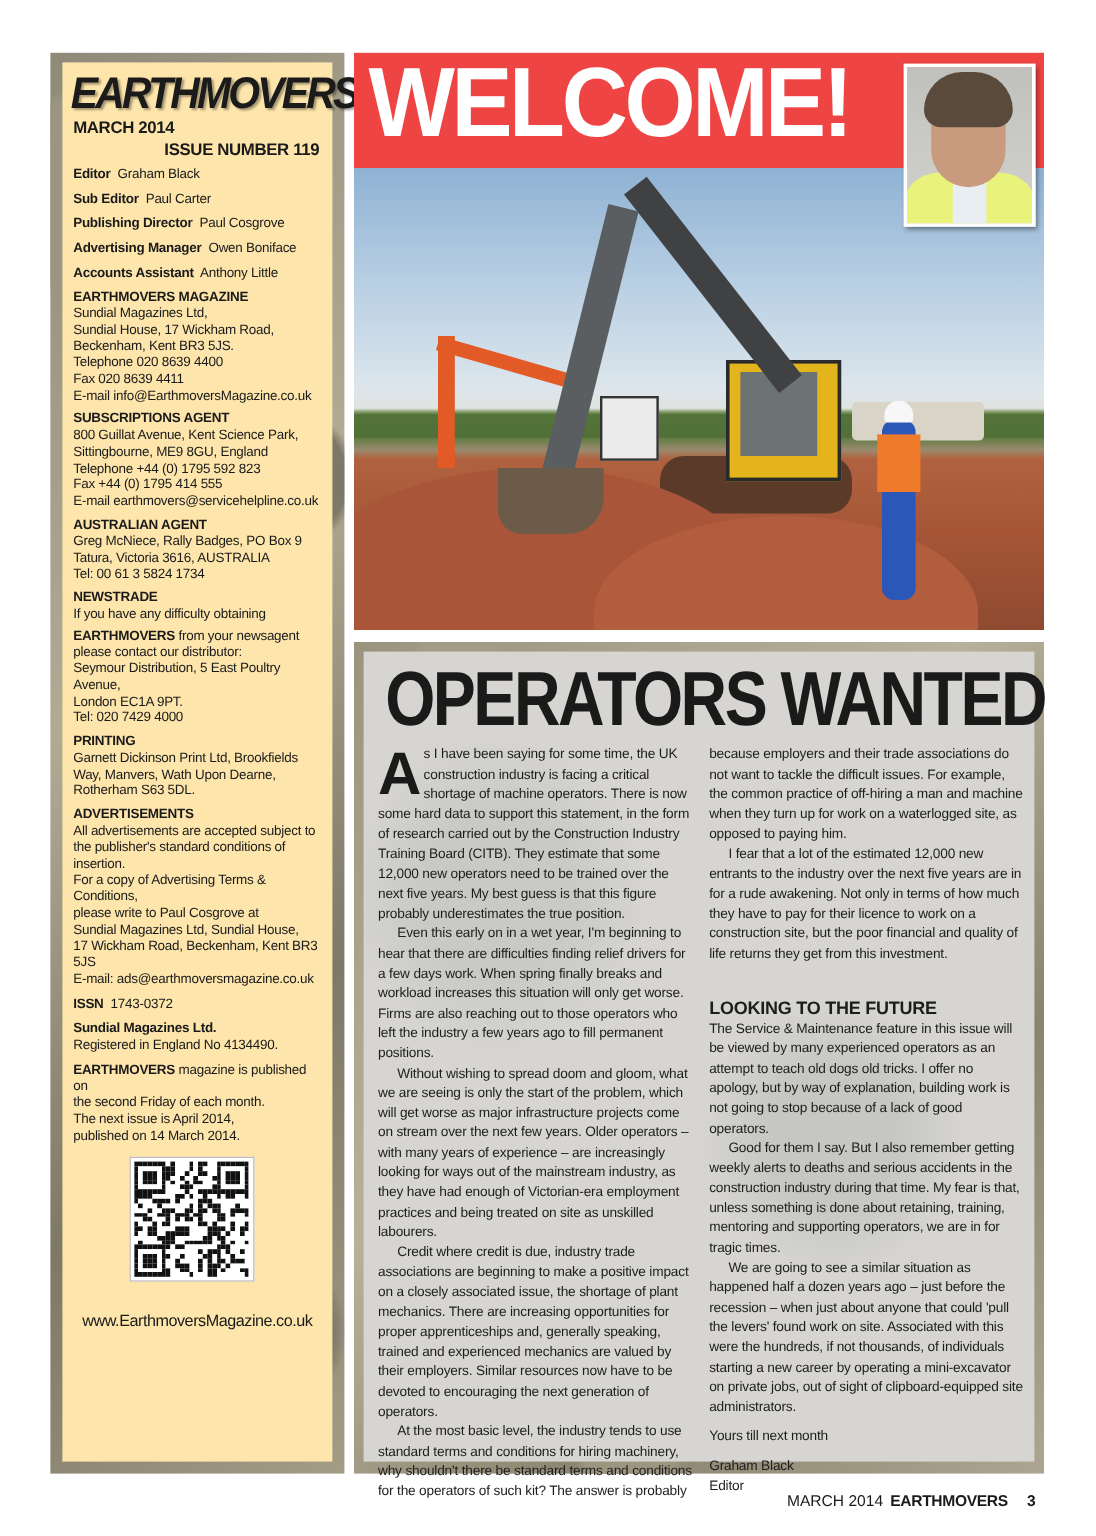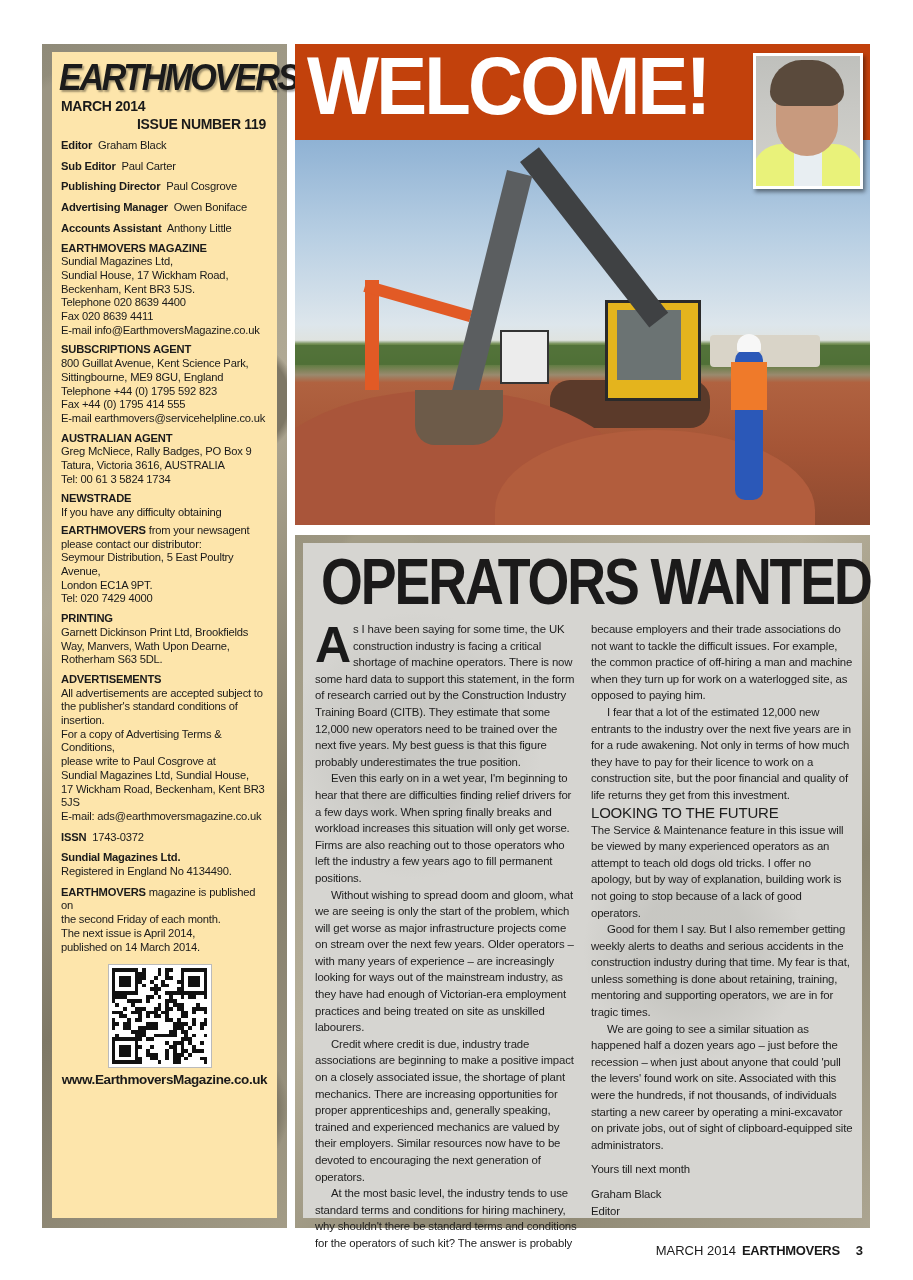--- a/index.html
+++ b/index.html
@@ -29,26 +29,26 @@
   }
   .issue-date { font-weight:bold; font-size:14px; margin-top:0px; line-height:16px; letter-spacing:-0.3px; }
   .issue-num { font-weight:bold; font-size:14px; text-align:right; margin-top:2px; line-height:16px; letter-spacing:-0.3px; padding-right:2px; }
   .sb { font-size:11.2px; line-height:13.7px; letter-spacing:-0.2px; }
   .sb .row { margin-top:7px; }
   .sb b { font-weight:bold; }
   .sb .blk { margin-top:6px; }
   .qr-wrap { margin:10px auto 0 auto; width:96px; height:96px; background:#fff; border:1px solid #bbb; padding:3px; box-sizing:content-box; position:relative; left:-5px; }
   .qr { width:96px; height:96px; display:grid; grid-template-columns:repeat(25,1fr); grid-template-rows:repeat(25,1fr); }
   .qr span { display:block; }
-  .site-url { font-weight:bold; font-size:13.5px; text-align:center; margin-top:4px; letter-spacing:-0.4px; }
+  .site-url { font-weight:normal; font-size:13.5px; text-align:center; margin-top:25px; letter-spacing:-0.4px; }
 
   
   .welcome-bar {
     position:absolute; left:295px; top:44px; width:575px; height:102px;
-    background:#c2410c;
+    background:#ef4444;
   }
   .welcome-title {
     position:absolute; left:12px; top:-4px; color:#fff; font-weight:bold;
     font-size:82px; line-height:92px; letter-spacing:-3px;
     transform:scaleX(0.93); transform-origin:left center; font-family:"Liberation Sans", sans-serif;
   }
   .editor-photo {
     position:absolute; left:753px; top:53px; width:104px; height:130px;
     border:3px solid #fff; box-shadow:2px 3px 4px rgba(0,0,0,0.45);
     background:linear-gradient(180deg,#bfc0bc 0%, #c8c8c4 40%, #d3d2cc 100%);
@@ -102,21 +102,21 @@
     letter-spacing:-2.5px; color:#1b1a1a; transform:scaleX(0.84); transform-origin:left center; white-space:nowrap;
   }
   .col { position:absolute; top:78px; font-size:11.4px; line-height:16.6px; color:#1d1d1d; letter-spacing:-0.15px; }
   .col-left { left:12px; width:264px; }
   .col-right { left:288px; width:262px; }
   .col p { margin:0; text-indent:16px; }
   .col p.first { text-indent:0; }
   .drop {
     float:left; font-size:50px; line-height:44px; font-weight:bold; margin:2px 2px 0 0; color:#1a1a1a;
   }
-  .subhead { font-weight:normal; font-size:15px; margin-top:0; line-height:18px; letter-spacing:-0.2px; }
+  .subhead { font-weight:bold; font-size:15px; margin-top:28px; line-height:18px; letter-spacing:-0.2px; }
   .signoff { margin-top:8px !important; text-indent:0 !important; }
 
   .footer {
     position:absolute; right:50px; top:1243px; font-size:13px; color:#1a1a1a; white-space:nowrap;
   }
   .footer .brand-ft { font-weight:bold; margin-left:6px; letter-spacing:-0.3px; }
   .footer .page-num { font-weight:bold; margin-left:16px; }
 </style>
 </head>
 <body>

